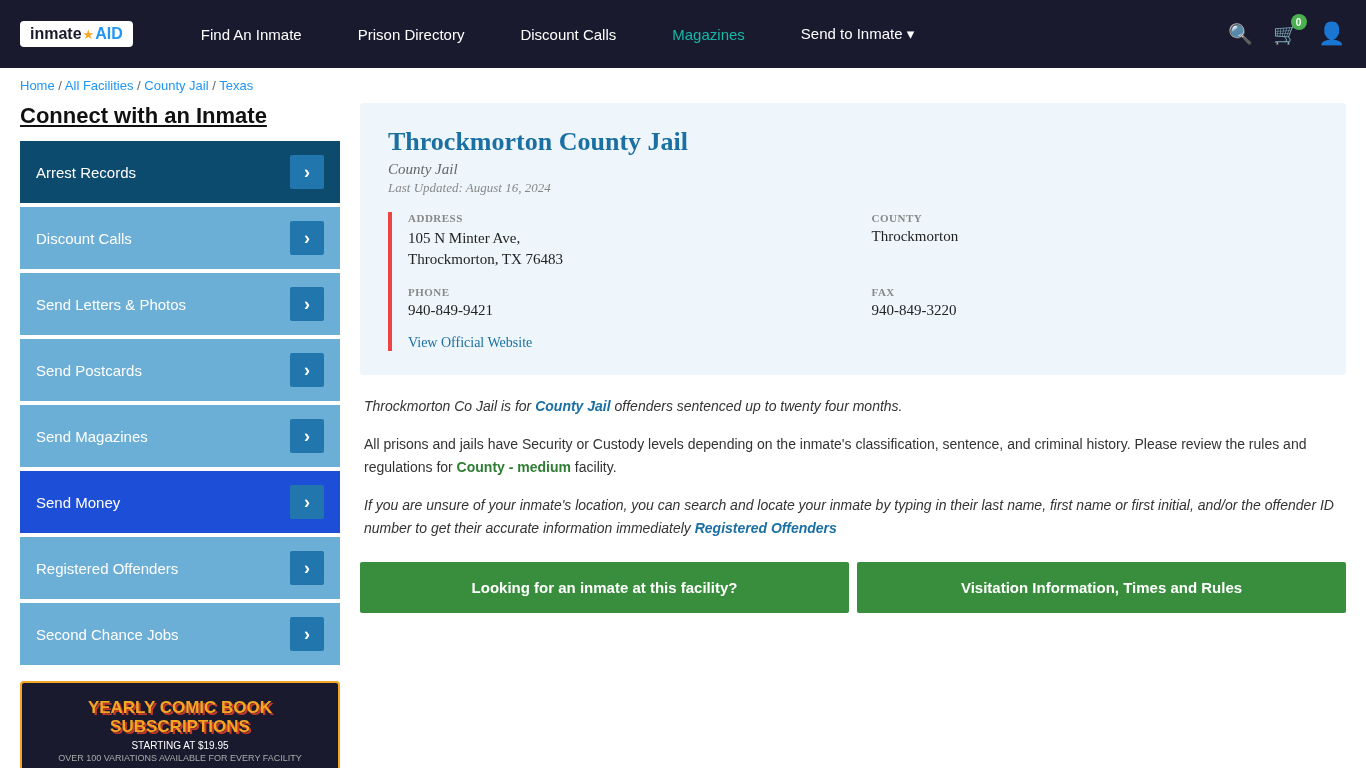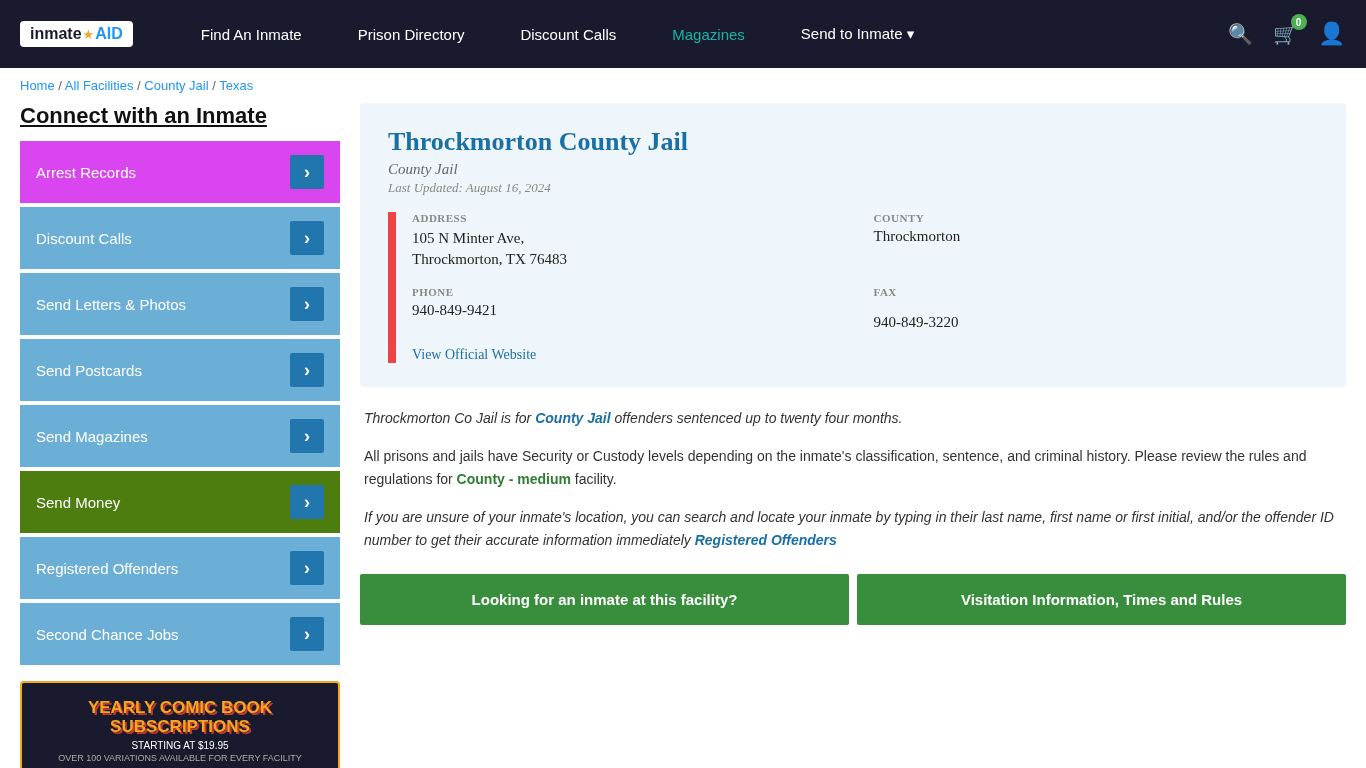--- a/index.html
+++ b/index.html
@@ -45,21 +45,21 @@
   <a href="#" style="color:#2196f3; text-decoration:none;">Texas</a>
 </div>
 
 <div style="display:flex; padding:0 20px 20px 20px; gap:20px; max-width:1366px;">
 
   <div style="width:320px; flex-shrink:0;">
     <h2 style="font-size:22px; font-weight:bold; text-decoration:underline; margin-bottom:12px; color:#111;">Connect with an Inmate</h2>
 
     <div style="display:flex; flex-direction:column; gap:4px;">
 
-      <a href="#" style="background:#d946ef; color:#fff; display:flex; align-items:center; justify-content:space-between; padding:14px 16px; text-decoration:none; font-size:15px;">
+      <a href="#" style="background:#0c4a6e; color:#fff; display:flex; align-items:center; justify-content:space-between; padding:14px 16px; text-decoration:none; font-size:15px;">
         <span>Arrest Records</span>
         <span style="background:#2176ae; width:34px; height:34px; display:flex; align-items:center; justify-content:center; border-radius:2px; font-size:18px; font-weight:bold;">›</span>
       </a>
 
       <a href="#" style="background:#6baed6; color:#fff; display:flex; align-items:center; justify-content:space-between; padding:14px 16px; text-decoration:none; font-size:15px;">
         <span>Discount Calls</span>
         <span style="background:#2176ae; width:34px; height:34px; display:flex; align-items:center; justify-content:center; border-radius:2px; font-size:18px; font-weight:bold;">›</span>
       </a>
 
       <a href="#" style="background:#6baed6; color:#fff; display:flex; align-items:center; justify-content:space-between; padding:14px 16px; text-decoration:none; font-size:15px;">
@@ -70,21 +70,21 @@
       <a href="#" style="background:#6baed6; color:#fff; display:flex; align-items:center; justify-content:space-between; padding:14px 16px; text-decoration:none; font-size:15px;">
         <span>Send Postcards</span>
         <span style="background:#2176ae; width:34px; height:34px; display:flex; align-items:center; justify-content:center; border-radius:2px; font-size:18px; font-weight:bold;">›</span>
       </a>
 
       <a href="#" style="background:#6baed6; color:#fff; display:flex; align-items:center; justify-content:space-between; padding:14px 16px; text-decoration:none; font-size:15px;text-align:right;">
         <span>Send Magazines</span>
         <span style="background:#2176ae; width:34px; height:34px; display:flex; align-items:center; justify-content:center; border-radius:2px; font-size:18px; font-weight:bold;">›</span>
       </a>
 
-      <a href="#" style="background:#4d7c0f; color:#fff; display:flex; align-items:center; justify-content:space-between; padding:14px 16px; text-decoration:none; font-size:15px;">
+      <a href="#" style="background:#1d4ed8; color:#fff; display:flex; align-items:center; justify-content:space-between; padding:14px 16px; text-decoration:none; font-size:15px;">
         <span>Send Money</span>
         <span style="background:#2176ae; width:34px; height:34px; display:flex; align-items:center; justify-content:center; border-radius:2px; font-size:18px; font-weight:bold;">›</span>
       </a>
 
       <a href="#" style="background:#6baed6; color:#fff; display:flex; align-items:center; justify-content:space-between; padding:14px 16px; text-decoration:none; font-size:15px;">
         <span>Registered Offenders</span>
         <span style="background:#2176ae; width:34px; height:34px; display:flex; align-items:center; justify-content:center; border-radius:2px; font-size:18px; font-weight:bold;">›</span>
       </a>
 
       <a href="#" style="background:#6baed6; color:#fff; display:flex; align-items:center; justify-content:space-between; padding:14px 16px; text-decoration:none; font-size:15px;">
@@ -103,41 +103,41 @@
     </div>
   </div>
 
   <div style="flex:1; min-width:0;">
 
     <div style="background:#eef6fb; border-radius:4px; padding:24px 28px; margin-bottom:20px;font-family:Liberation Serif, serif;">
       <h1 style="font-size:26px; font-weight:bold; color:#1a6fa3; margin-bottom:4px;">Throckmorton County Jail</h1>
       <div style="font-size:15px; color:#666; font-style:italic; margin-bottom:2px;">County Jail</div>
       <div style="font-size:13px; color:#888; font-style:italic; margin-bottom:16px;">Last Updated: August 16, 2024</div>
 
-      <div style="border-left:8px solid #ef4444; padding-left:16px; display:grid; grid-template-columns:1fr 1fr; gap:16px 17px;">
+      <div style="border-left:4px solid #ef4444; padding-left:16px; display:grid; grid-template-columns:1fr 1fr; gap:16px 17px;">
         <div>
           <div style="font-size:11px; font-weight:bold; color:#888; text-transform:uppercase; letter-spacing:0.5px; margin-bottom:4px;">ADDRESS</div>
           <div style="font-size:15px; color:#222; line-height:1.4;">
             <span>105 N Minter Ave,</span><br>
             <span>Throckmorton, TX 76483</span>
           </div>
         </div>
 
         <div>
           <div style="font-size:11px; font-weight:bold; color:#888; text-transform:uppercase; letter-spacing:0.5px; margin-bottom:4px;">COUNTY</div>
           <div style="font-size:15px; color:#222;">Throckmorton</div>
         </div>
 
         <div>
           <div style="font-size:11px; font-weight:bold; color:#888; text-transform:uppercase; letter-spacing:0.5px; margin-bottom:4px;">PHONE</div>
           <div style="font-size:15px; color:#222;">940-849-9421</div>
         </div>
 
         <div>
-          <div style="font-size:11px; font-weight:bold; color:#888; text-transform:uppercase; letter-spacing:0.5px; margin-bottom:16px;">FAX</div>
+          <div style="font-size:11px; font-weight:bold; color:#888; text-transform:uppercase; letter-spacing:0.5px; margin-bottom:4px;">FAX</div>
           <div style="font-size:15px; color:#222;">940-849-3220</div>
         </div>
 
         <a href="#" style="color:#1a6fa3; text-decoration:none; font-size:14px; grid-column:1 / -1;">View Official Website</a>
       </div>
     </div>
 
     <div style="padding:0 4px; line-height:1.6; margin-bottom:16px;">
       <p style="margin-bottom:16px; font-style:italic; color:#333; font-size:14px;">
         <span>Throckmorton Co Jail is for </span><a href="#" style="color:#1a6fa3; font-weight:bold; text-decoration:none;">County Jail</a><span> offenders sentenced up to twenty four months.</span>

